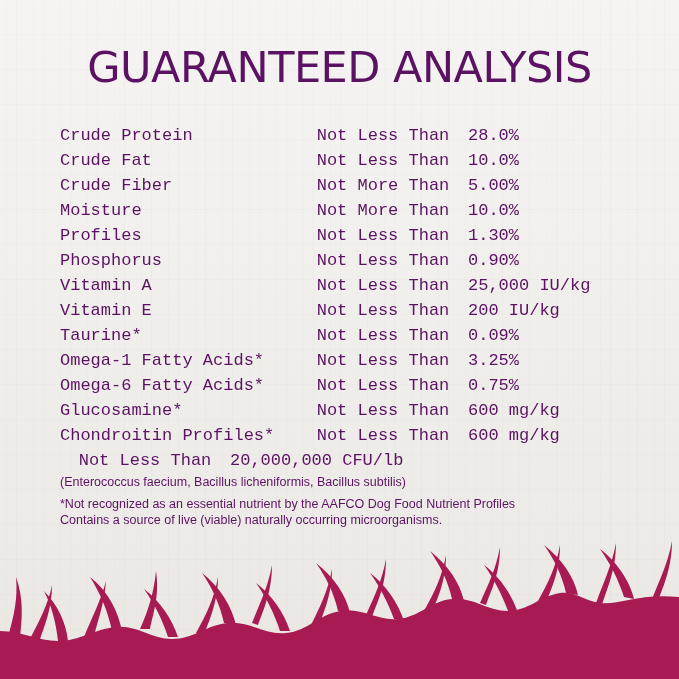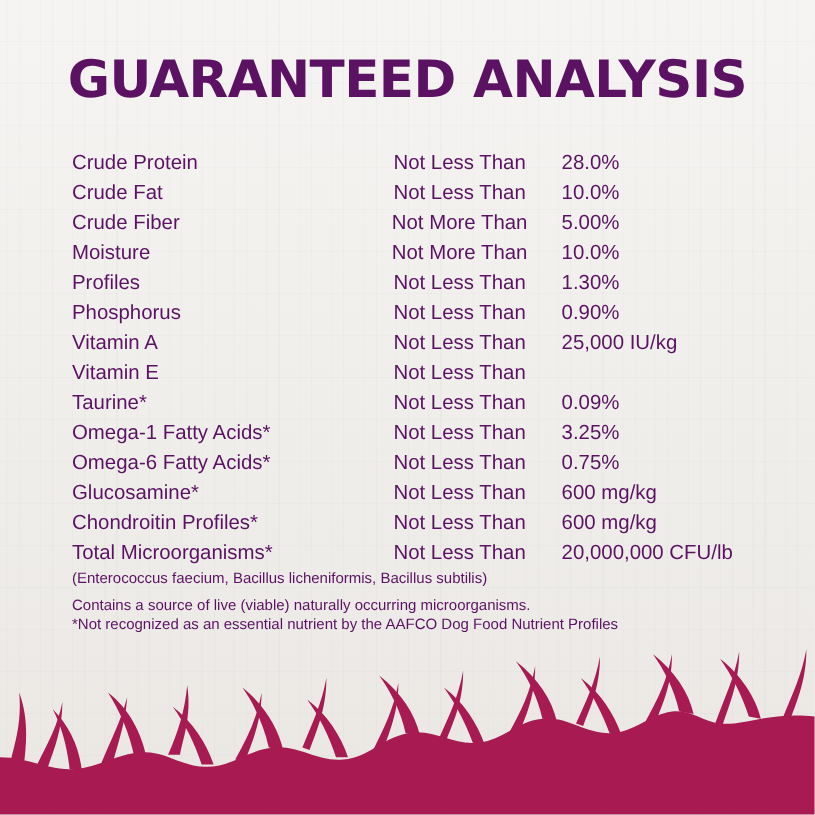--- a/index.html
+++ b/index.html
@@ -43,30 +43,31 @@
         rgba(0,0,0,0.015) 35px);
     pointer-events: none;
   }
   .title {
     position: absolute;
     top: 42px;
     left: 0;
     width: 679px;
     text-align: center;
     font-size: 43px;
-    font-weight: bold;
+    font-weight: normal;
     letter-spacing: -0.5px;
     color: #5b1262;
     font-family: "DejaVu Sans", sans-serif;
   }
   .table {
     position: absolute;
     top: 126px;
     left: 60px;
     width: 560px;
+    font-family: Liberation Mono, monospace;
   }
   .row {
     display: flex;
     align-items: baseline;
     height: 25px;
   }
   .col-nutrient {
     width: 238px;
     font-size: 17px;
     color: #5b1262;
@@ -156,20 +157,21 @@
       <div class="col-value">0.90%</div>
     </div>
     <div class="row">
       <div class="col-nutrient">Vitamin A</div>
       <div class="col-qualifier">Not Less Than</div>
       <div class="col-value">25,000 IU/kg</div>
     </div>
     <div class="row">
       <div class="col-nutrient">Vitamin E</div>
       <div class="col-qualifier">Not Less Than</div>
+      <div class="col-value">200 IU/kg</div>
     </div>
     <div class="row">
       <div class="col-nutrient">Taurine*</div>
       <div class="col-qualifier">Not Less Than</div>
       <div class="col-value">0.09%</div>
     </div>
     <div class="row">
       <div class="col-nutrient">Omega-1 Fatty Acids*</div>
       <div class="col-qualifier">Not Less Than</div>
       <div class="col-value">3.25%</div>
@@ -183,31 +185,30 @@
       <div class="col-nutrient">Glucosamine*</div>
       <div class="col-qualifier">Not Less Than</div>
       <div class="col-value">600 mg/kg</div>
     </div>
     <div class="row">
       <div class="col-nutrient">Chondroitin Profiles*</div>
       <div class="col-qualifier">Not Less Than</div>
       <div class="col-value">600 mg/kg</div>
     </div>
     <div class="row">
-      <div class="col-nutrient">Total Microorganisms*</div>
       <div class="col-qualifier">Not Less Than</div>
       <div class="col-value">20,000,000 CFU/lb</div>
     </div>
   </div>
 
   <div class="micro-note">(Enterococcus faecium, Bacillus licheniformis, Bacillus subtilis)</div>
 
   <div class="footnotes">
+    <div>*Not recognized as an essential nutrient by the AAFCO Dog Food Nutrient Profiles</div>
     <div>Contains a source of live (viable) naturally occurring microorganisms.</div>
-    <div>*Not recognized as an essential nutrient by the AAFCO Dog Food Nutrient Profiles</div>
   </div>
 
   <div class="grass-wrap">
     <svg viewBox="0 0 679 160" preserveAspectRatio="none">
       <path fill="#a81a52" d="
         M0,160 L679,160 L679,78
         C640,74 620,86 600,84
         C585,82 575,72 560,74
         C540,77 528,92 508,92
         C486,92 474,78 452,80

